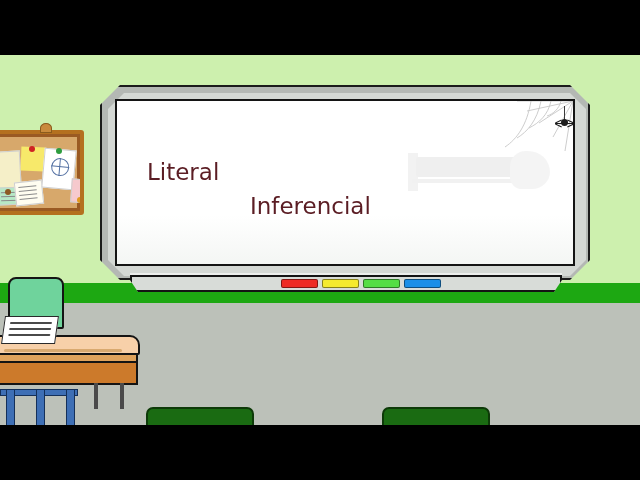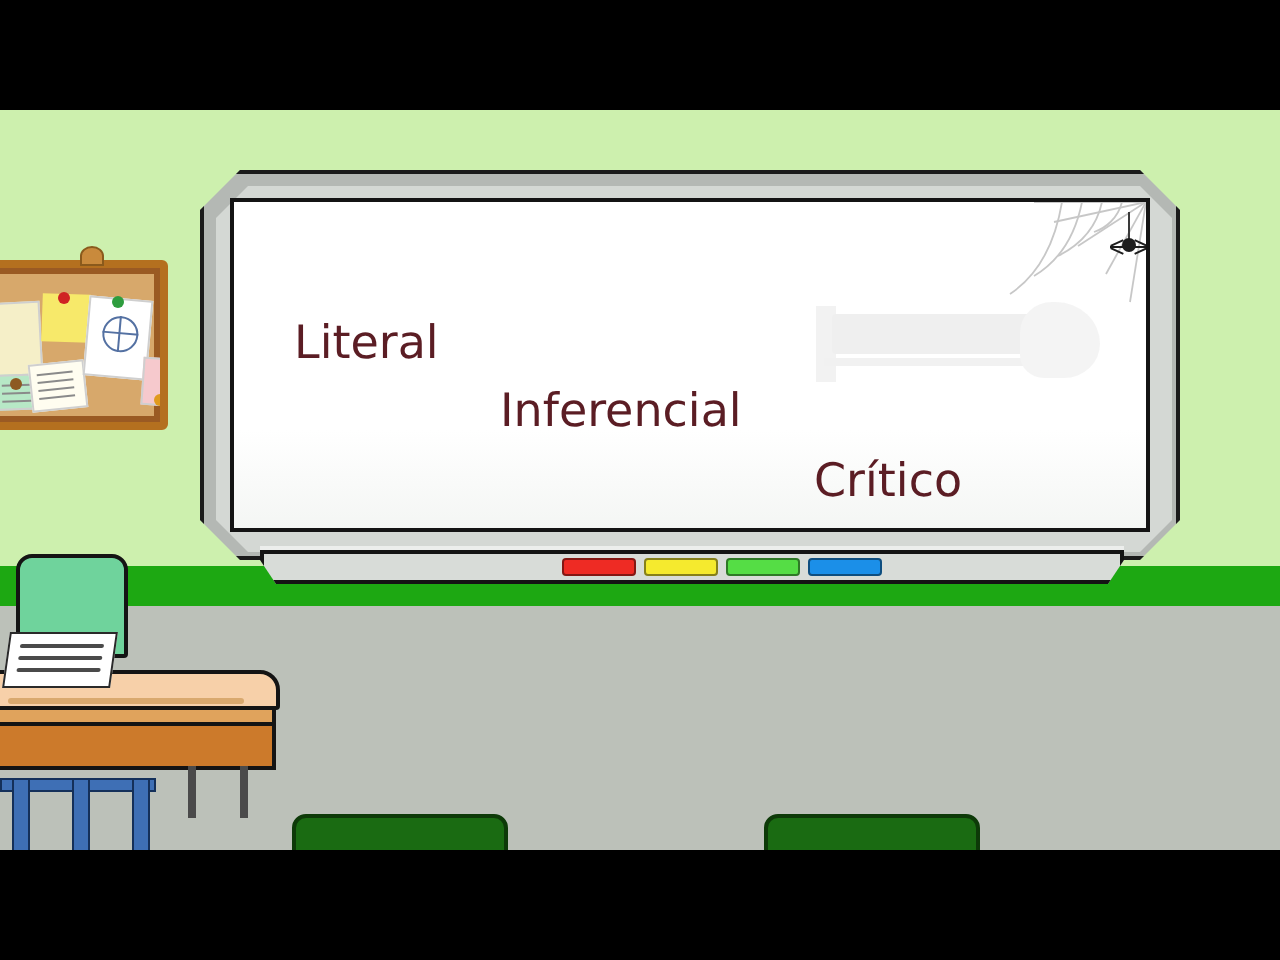--- a/index.html
+++ b/index.html
@@ -585,21 +585,20 @@
           <div class="spider-leg l c"></div>
           <div class="spider-leg r ra"></div>
           <div class="spider-leg r rb"></div>
           <div class="spider-leg r rc"></div>
           <div id="spider-body"></div>
         </div>
 
 
         <div class="wb-level" id="wb-level-0" style="color: rgb(91, 29, 36);">Literal</div>
         <div class="wb-level" id="wb-level-1" style="color: rgb(91, 29, 36);">Inferencial</div>
-        <div class="wb-level" id="wb-level-2" style="color: rgb(91, 29, 36);">Crítico</div>
       </div>
 
       <div id="wb-tray-top"></div>
       <div id="wb-tray"></div>
 
       <div class="marker" id="marker-0" style="background: rgb(238, 43, 36);"></div>
       <div class="marker" id="marker-1" style="background: rgb(245, 234, 46);"></div>
       <div class="marker" id="marker-2" style="background: rgb(85, 221, 69);"></div>
       <div class="marker" id="marker-3" style="background: rgb(27, 143, 232);"></div>
     </div>

